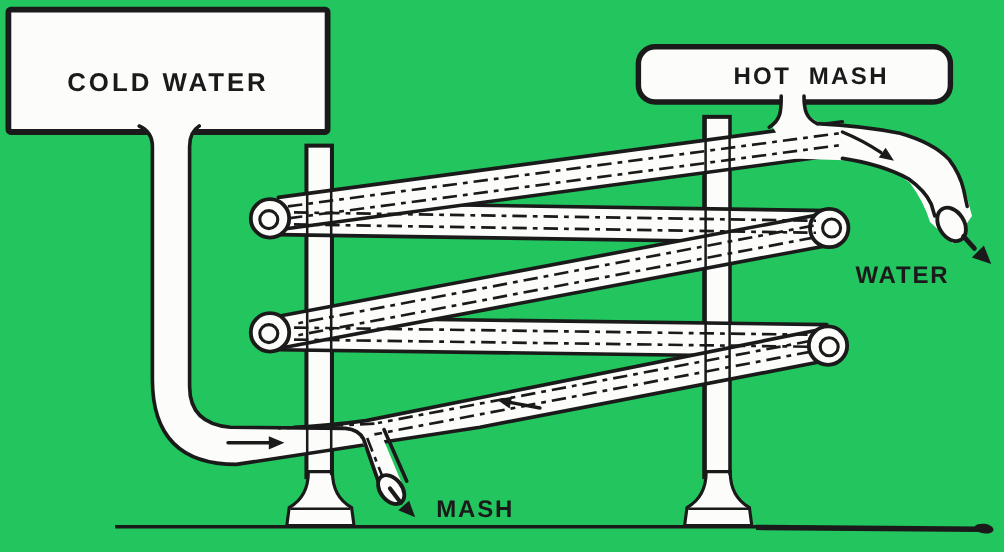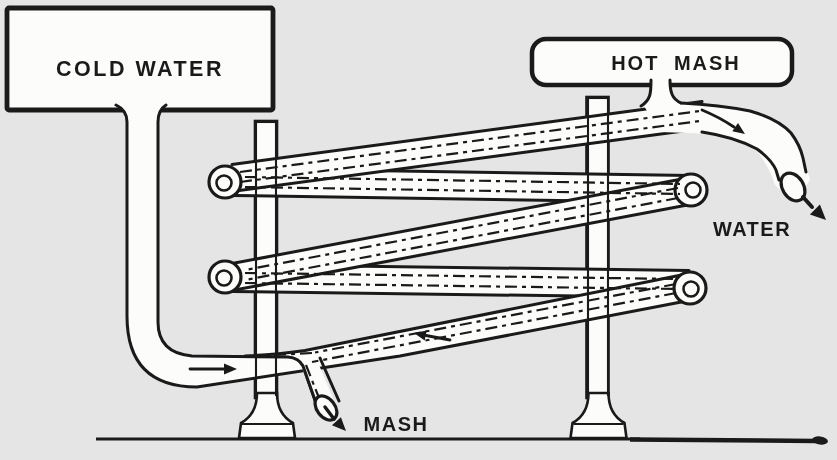--- a/index.html
+++ b/index.html
@@ -1,16 +1,16 @@
 <!DOCTYPE html>
 <html><head>
 <meta charset="utf-8">
 <style>
   html,body{margin:0;padding:0;background:#fcfcfa;}
-  .stage{position:relative;width:837px;height:460px;background:#e5e5e5;overflow:hidden;
+  .stage{position:relative;width:837px;height:460px;background:#22c55e;overflow:hidden;
          font-family:"Liberation Sans",sans-serif;}
   svg{display:block}
   .lbl{font-family:"Liberation Sans",sans-serif;font-weight:700;fill:#1a1a1a;}
   .lbl-big{font-size:21.5px;letter-spacing:2.5px;}
   .lbl-tank{font-size:20px;letter-spacing:2px;word-spacing:7px;}
   .lbl-out{font-size:20px;letter-spacing:1.5px;}
   .ink{stroke:#1a1a1a;fill:none;}
   .tube{fill:#fcfcfa;stroke:none;}
   .edge{stroke:#1a1a1a;stroke-width:3;fill:none;stroke-linecap:round;}
   .dash{stroke:#1a1a1a;stroke-width:2.2;fill:none;stroke-dasharray:12 5 4 5;stroke-linecap:butt;}

